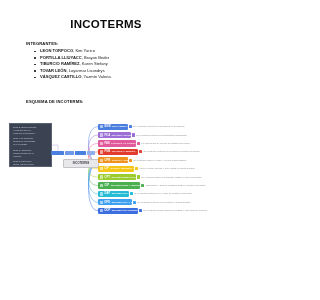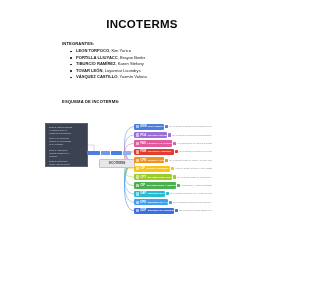--- a/index.html
+++ b/index.html
@@ -13,21 +13,20 @@
     overflow: hidden;
     font-family: "Liberation Sans", sans-serif;
     color: #000000;
     position: relative;
   }
 
   .page {
     position: absolute;
     inset: 0;
     background: #ffffff;
-    margin-left: 36px;
   }
 
   
   .doc-title {
     position: absolute;
     top: 18px;
     left: 0;
     width: 212px;
     text-align: center;
     font-size: 11.5px;

